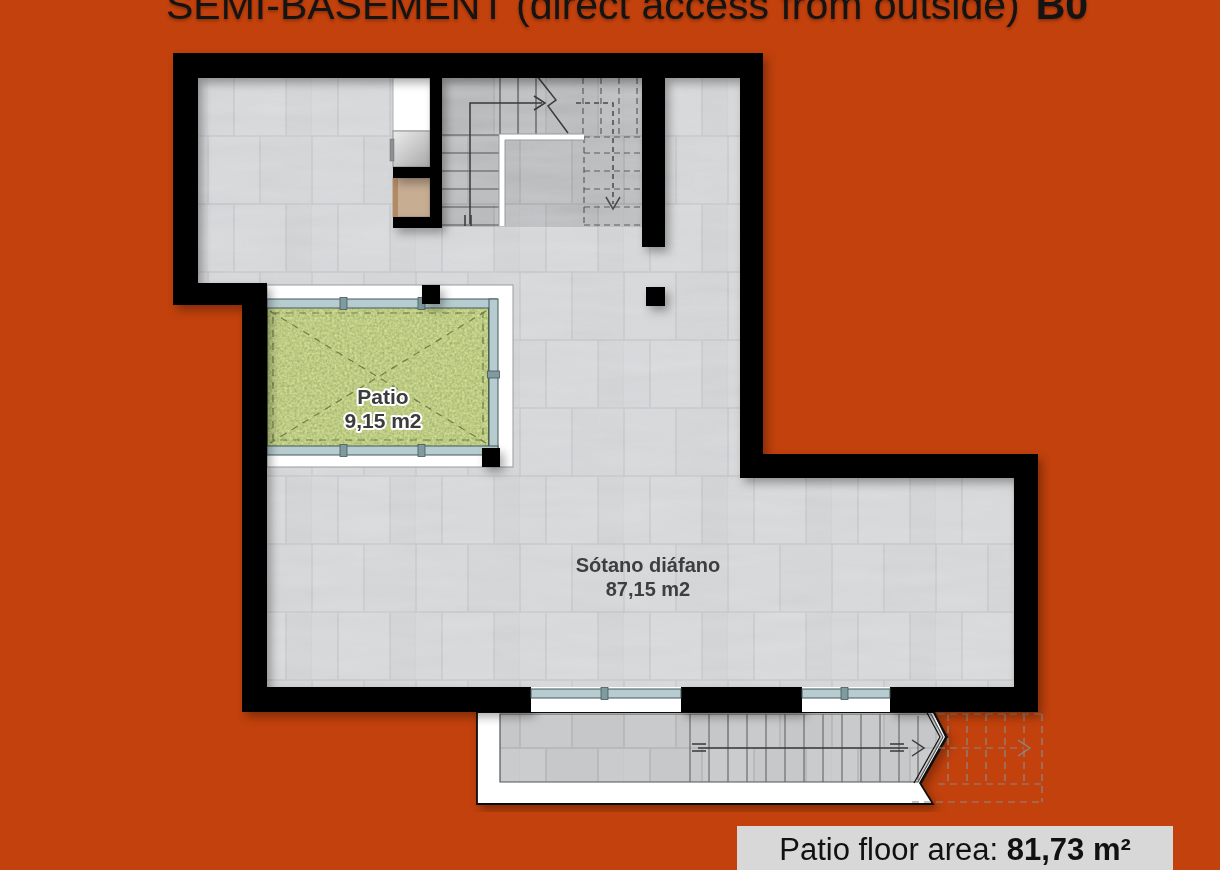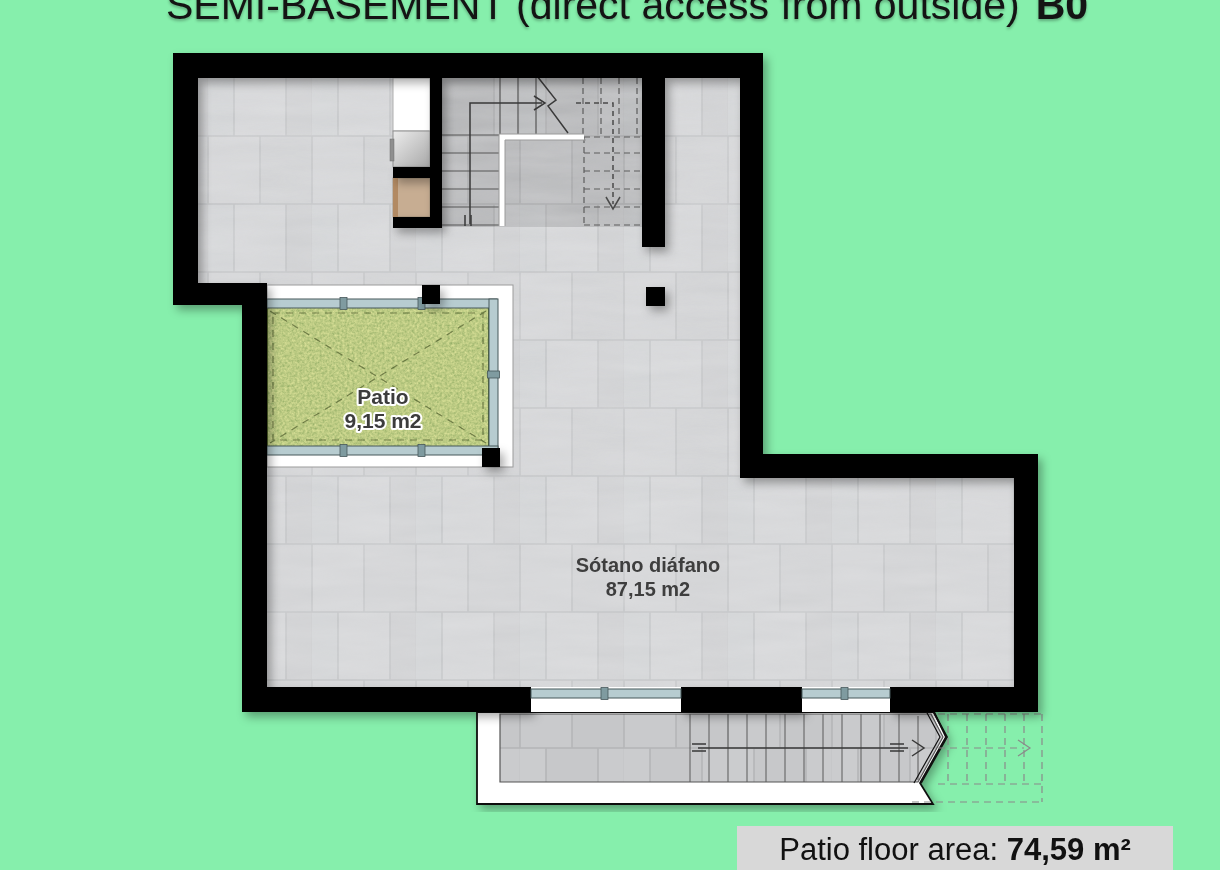--- a/index.html
+++ b/index.html
@@ -1,17 +1,17 @@
 <!DOCTYPE html>
 <html><head>
 <meta charset="utf-8">
 <style>
   html,body{margin:0;padding:0;background:#fff;}
   .stage{
-    position:relative;width:1220px;height:870px;overflow:hidden;background:#86efac;
+    position:relative;width:1220px;height:870px;overflow:hidden;background:#c2410c;
     font-family:"Liberation Sans",sans-serif;
   }
   .title{
     position:absolute;left:166px;top:-15px;font-size:41px;line-height:41px;
     color:#141414;white-space:nowrap;letter-spacing:0px;
     text-shadow:0 2px 3px rgba(0,0,0,.28);
   }
   .title .code{font-weight:bold;margin-left:16px;}
   .footer{
     position:absolute;left:737px;top:826px;width:436px;height:60px;
@@ -206,15 +206,15 @@
     </g>
 
     <g text-anchor="middle" fill="#3c3c3c" font-weight="bold">
       <text x="383" y="404" font-size="21" stroke="#ffffff" stroke-width="4" paint-order="stroke" stroke-linejoin="round">Patio</text>
       <text x="383" y="428" font-size="21" stroke="#ffffff" stroke-width="4" paint-order="stroke" stroke-linejoin="round">9,15 m2</text>
       <text x="648" y="572" font-size="20" fill="#3e3e3e">Sótano diáfano</text>
       <text x="648" y="596" font-size="20" fill="#3e3e3e">87,15 m2</text>
     </g>
   </svg>
 
-  <div class="footer"><span>Patio floor area: </span><b>74,59 m²</b></div>
+  <div class="footer"><span>Patio floor area: </span><b>81,73 m²</b></div>
 
 </div>
 
 </body></html>

